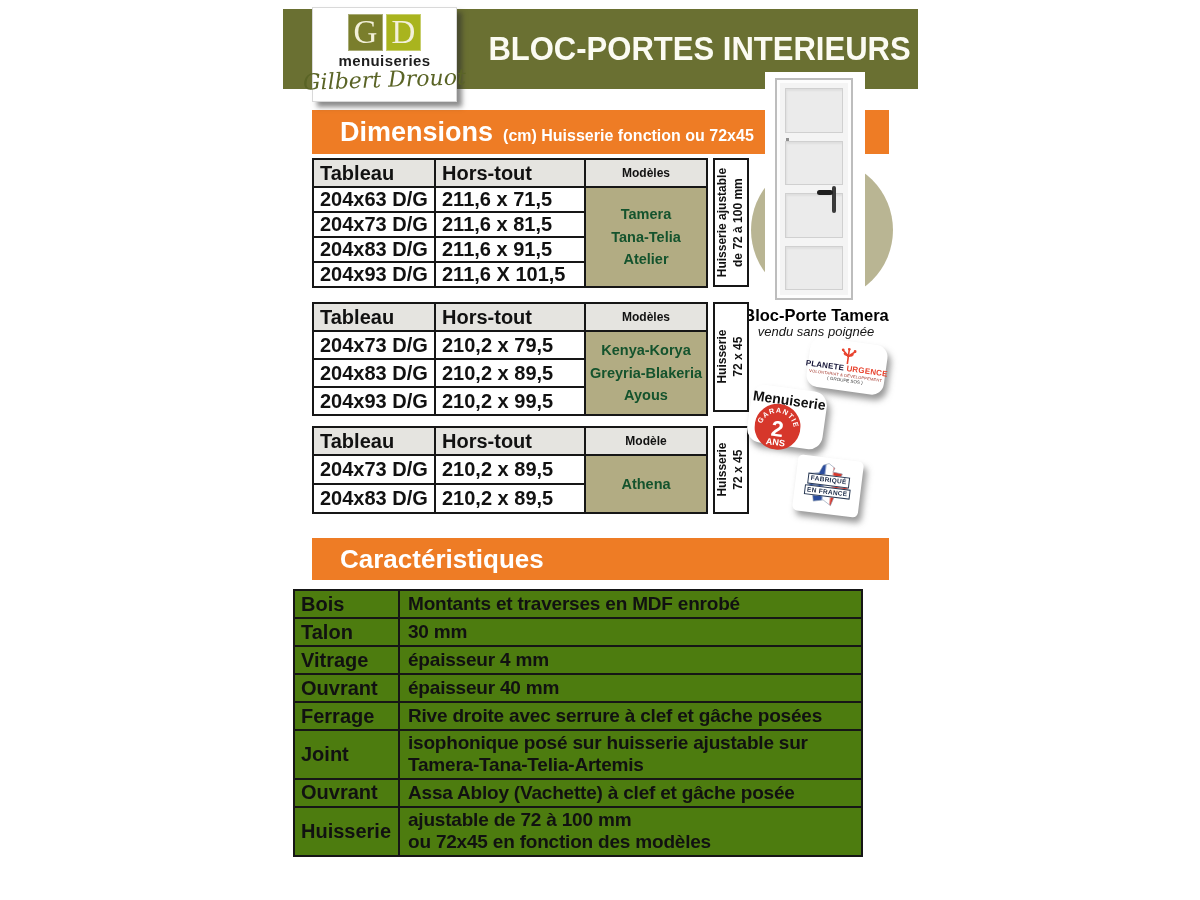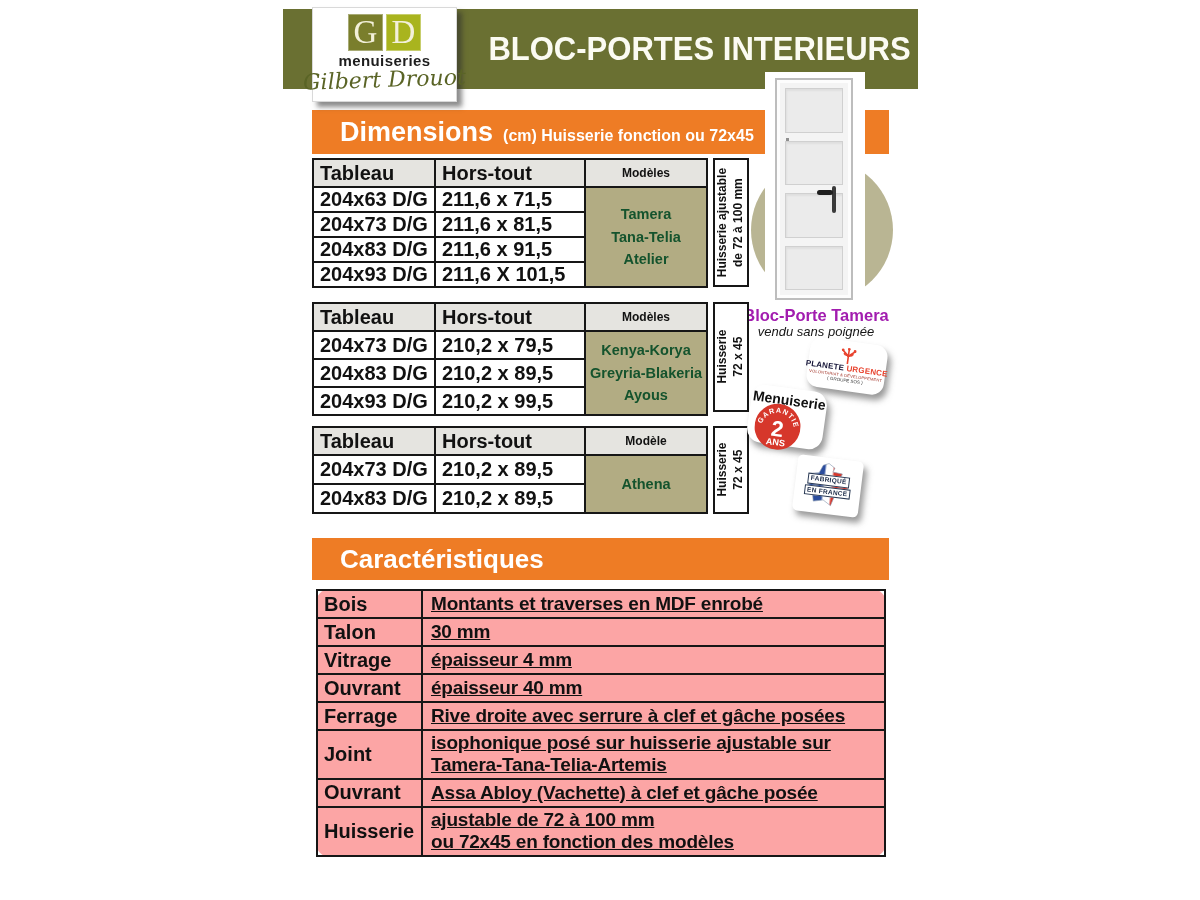--- a/index.html
+++ b/index.html
@@ -71,21 +71,21 @@
                  display:flex; flex-direction:column; gap:8px; }
   .door-panel { flex:1; background:#ebebeb; border:1px solid #d0d0d0;
                 box-shadow:inset 1px 2px 2px rgba(0,0,0,.05); }
   .door-handle-plate { position:absolute; right:15px; top:106px; width:4px; height:27px;
                        background:#3a3a3a; border-radius:2px; z-index:2; }
   .door-handle-lever { position:absolute; right:18px; top:110px; width:16px; height:5px;
                        background:#1f1f1f; border-radius:2.5px; z-index:2; }
   .hinge { position:absolute; left:9px; width:3px; height:13px; background:#8f8f8f; }
   .h1 { top:58px; } .h2 { top:168px; }
   .door-caption { position:absolute; left:730px; top:306px; width:172px; text-align:center;
-                  font-size:16.5px; font-weight:700; color:#a21caf; z-index:2; }
+                  font-size:16.5px; font-weight:700; color:#000000; z-index:2; }
   .door-subcaption { position:absolute; left:730px; top:324px; width:172px; text-align:center;
                      font-size:13px; font-style:italic; color:#161616; z-index:2; }
 
   
   .badge { position:absolute; background:#fff; box-shadow:4px 5px 6px rgba(70,70,70,.55); z-index:5; }
   .badge-planete { left:808px; top:341px; width:78px; height:50px; border-radius:12px;
                    transform:rotate(8deg); display:flex; flex-direction:column;
                    align-items:center; justify-content:center; }
   .pl-name { font-size:8px; font-weight:700; letter-spacing:.2px; line-height:1.15; white-space:nowrap; }
   .pl-dark { color:#151538; } .pl-red { color:#e8432e; }
@@ -97,27 +97,27 @@
   .garantie-wrap { position:absolute; left:7px; top:17px; width:46px; height:46px; }
 
   .badge-france { left:795px; top:458px; width:66px; height:56px; border-radius:5px;
                   transform:rotate(7deg); display:flex; align-items:center; justify-content:center; }
   .fr-labels { position:absolute; left:0; top:0; right:0; bottom:0; display:flex; flex-direction:column;
                align-items:center; justify-content:center; gap:1px; }
   .fr-lab { background:#fff; border:1px solid #2a3a55; font-size:6.5px; font-weight:700;
             color:#1d2c49; padding:0 2px; line-height:1.35; letter-spacing:.3px; }
 
   
-  .carac-table { position:absolute; left:316px; top:589px; border-collapse:collapse;
-                 table-layout:fixed; background:#fca5a5;border-radius:14px; }
+  .carac-table { position:absolute; left:293px; top:589px; border-collapse:collapse;
+                 table-layout:fixed; background:#4d7c0f; }
   .carac-table col.cl { width:105px; } .carac-table col.cv { width:463px; }
   .carac-table td { border:2px solid #161616; font-weight:700; color:#111; vertical-align:middle; }
   .carac-table td.lab { font-size:20px; padding-left:6px; }
   .carac-table td.val { font-size:19px; padding-left:8px; letter-spacing:-.2px;
-                        white-space:pre-line; line-height:1.18;text-decoration:underline; }
+                        white-space:pre-line; line-height:1.18; }
   tr.r1 { height:28px; } tr.r2 { height:46px; } tr.r3 { height:48px; }
 </style>
 </head>
 <body>
 
 <div class="header-band"></div>
 <div class="page-title">BLOC-PORTES INTERIEURS</div>
 
 <div class="logo-box">
   <div class="logo-squares">

